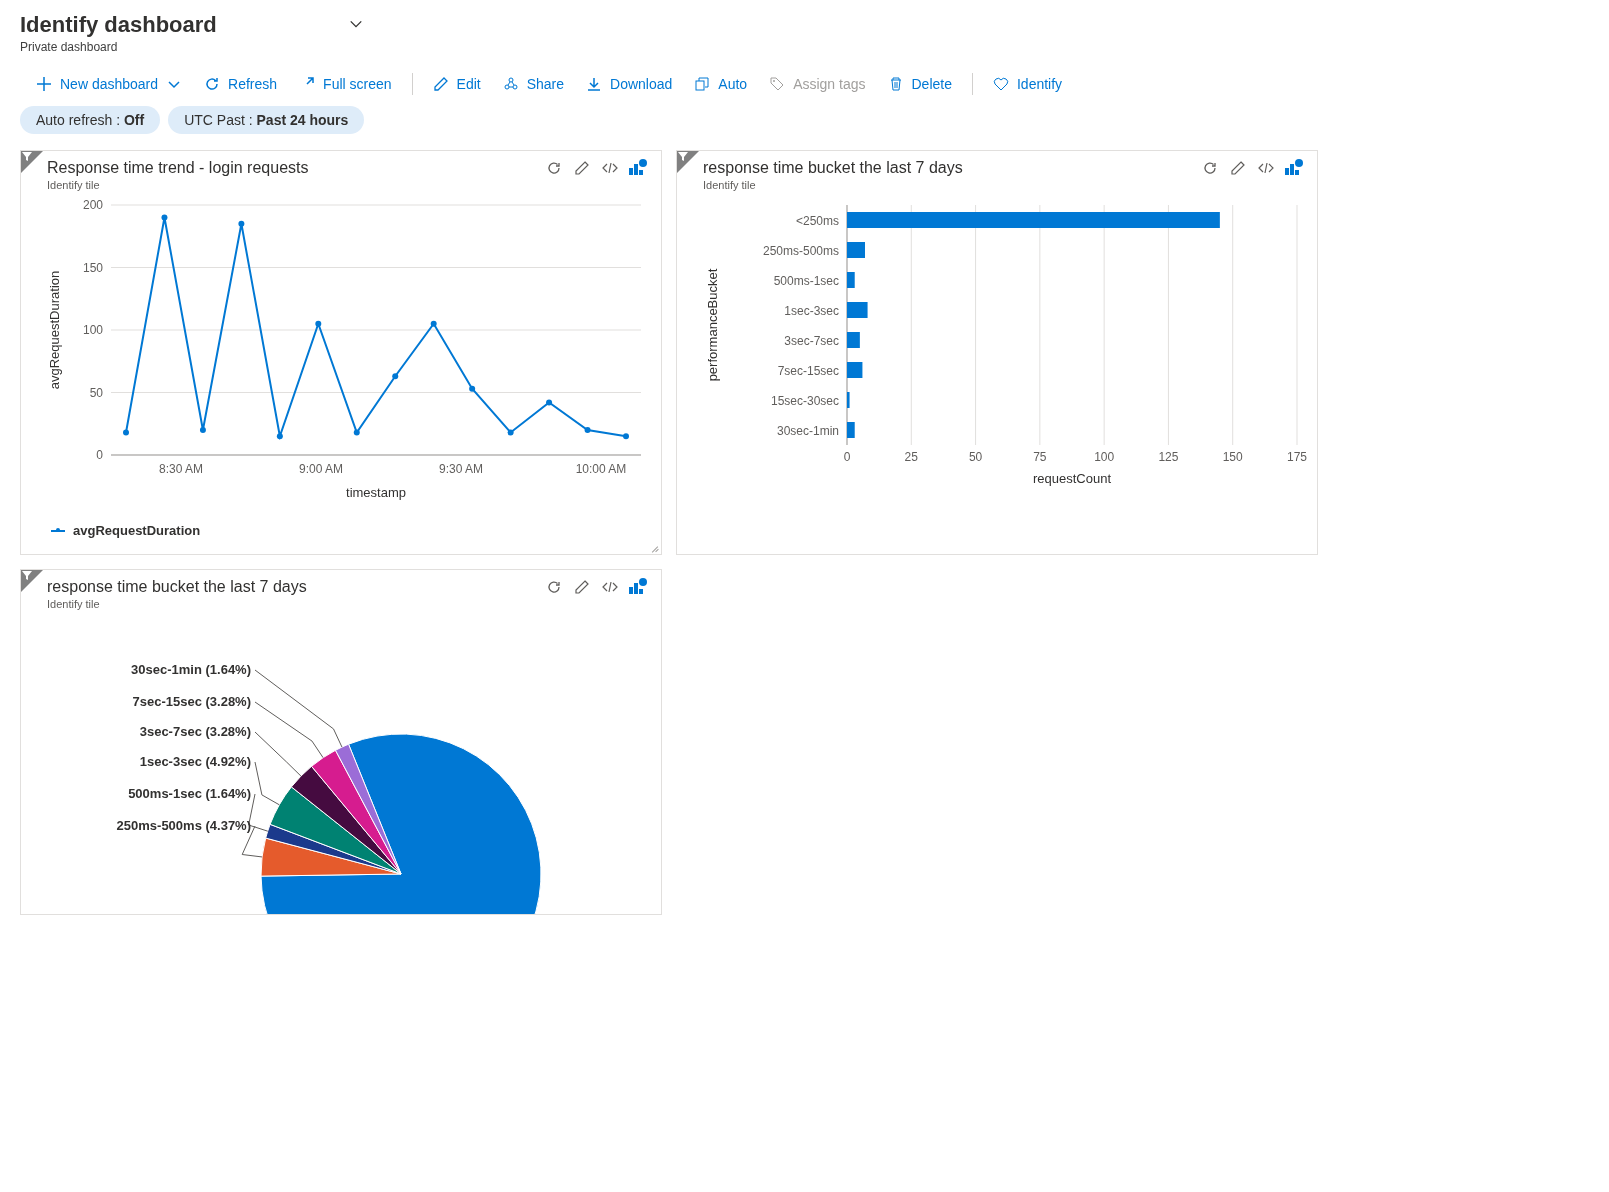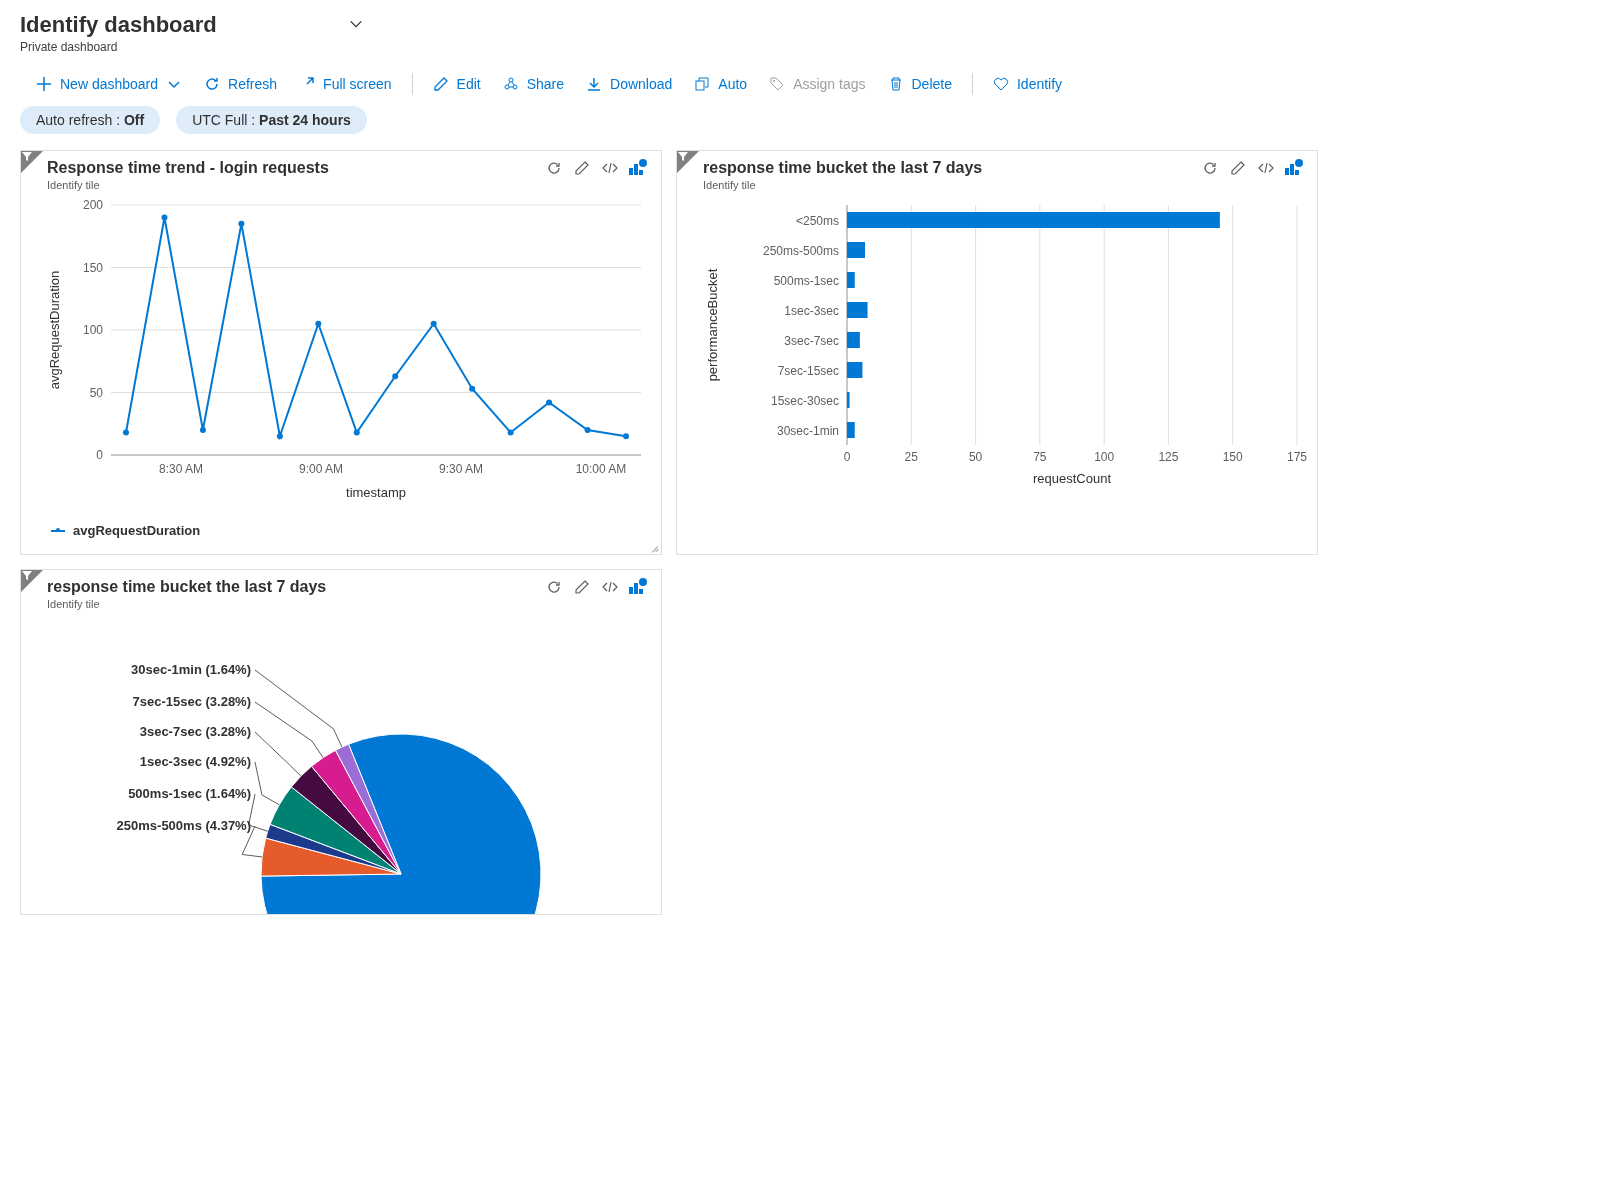--- a/index.html
+++ b/index.html
@@ -8,30 +8,30 @@
 .title-row { display: flex; align-items: center; gap: 12px; }
 .title { font-size: 22px; font-weight: 600; color: #323130; }
 .chevron { font-size: 14px; cursor: pointer; margin-left: 120px; }
 .subtitle { font-size: 12px; color: #404040; margin-top: 2px; }
 .toolbar { display: flex; align-items: center; gap: 6px; padding: 14px 28px 10px; flex-wrap: wrap; }
 .tbtn { display: inline-flex; align-items: center; gap: 8px; padding: 4px 8px; color: #323130; cursor: pointer; font-size: 14px; border-radius: 2px; }
 .tbtn.link { color: #0078d4; }
 .tbtn.dis { color: #a19f9d; cursor: default; }
 .tbtn svg { width: 16px; height: 16px; flex-shrink: 0; }
 .sep { width: 1px; height: 22px; background: #d2d0ce; margin: 0 6px; }
-.pills { display: flex; gap: 16px; padding: 0 20px 16px; }
+.pills { display: flex; gap: 8px; padding: 0 20px 16px; }
 .pill { background: #deecf9; padding: 6px 16px; border-radius: 16px; font-size: 14px; cursor: pointer; }
 .pill b { font-weight: 600; }
 .grid { display: grid; grid-template-columns: 642px 642px; gap: 14px; padding: 0 20px; }
 .tile { border: 1px solid #e1dfdd; position: relative; background: #fff; }
 .tile.wide { grid-column: 1 / 2; }
 .corner { position: absolute; top: 0; left: 0; width: 0; height: 0; border-top: 22px solid #808080; border-right: 22px solid transparent; cursor: pointer; }
 .corner svg { position: absolute; top: -21px; left: 1px; width: 10px; height: 10px; fill: #fff; }
 .tile-head { display: flex; justify-content: space-between; align-items: flex-start; padding: 8px 14px 4px 26px; }
-.tile-title { font-size: 16px; font-weight: 700; }
+.tile-title { font-size: 16px; font-weight: 400; }
 .tile-sub { font-size: 11px; color: #605e5c; margin-top: 2px; }
 .tile-actions { display: flex; gap: 10px; align-items: center; }
 .tile-actions .ia { width: 18px; height: 18px; cursor: pointer; color: #605e5c; display: flex; align-items: center; justify-content: center; }
 .tile-actions .ia.last svg circle, .tile-actions .ia.last svg rect { fill: #0078d4; }
 .chart-svg { display: block; }
 .legend { padding: 8px 30px 16px; font-size: 13px; font-weight: 700; display: flex; align-items: center; gap: 8px; }
 .legend .lm { width: 14px; height: 2px; background: #0078d4; position: relative; }
 .legend .lm::after { content: ""; position: absolute; left: 5px; top: -2px; width: 4px; height: 4px; border-radius: 50%; background: #0078d4; }
 .resize { position: absolute; right: 2px; bottom: 2px; width: 12px; height: 12px; cursor: nwse-resize; }
 .resize::before, .resize::after { content: ""; position: absolute; background: #a19f9d; }
@@ -128,21 +128,21 @@
   <div class="tbtn link">
     <svg viewBox="0 0 16 16">
         <path d="M8 14 L2 8 A3.5 3.5 0 0 1 8 4 A3.5 3.5 0 0 1 14 8 Z" stroke="#0078d4" fill="none"></path>
       </svg>
     <span>Identify</span>
   </div>
 </div>
 
 <div class="pills">
   <div class="pill"><span>Auto refresh : </span><b>Off</b></div>
-  <div class="pill"><span>UTC Full : </span><b>Past 24 hours</b></div>
+  <div class="pill"><span>UTC Past : </span><b>Past 24 hours</b></div>
 </div>
 
 <div class="grid">
 
   <div class="tile wide">
     <div class="corner">
         <svg viewBox="0 0 10 10">
           <path d="M0 0h10L6 5v4L4 8V5z"></path>
         </svg>
       </div>

